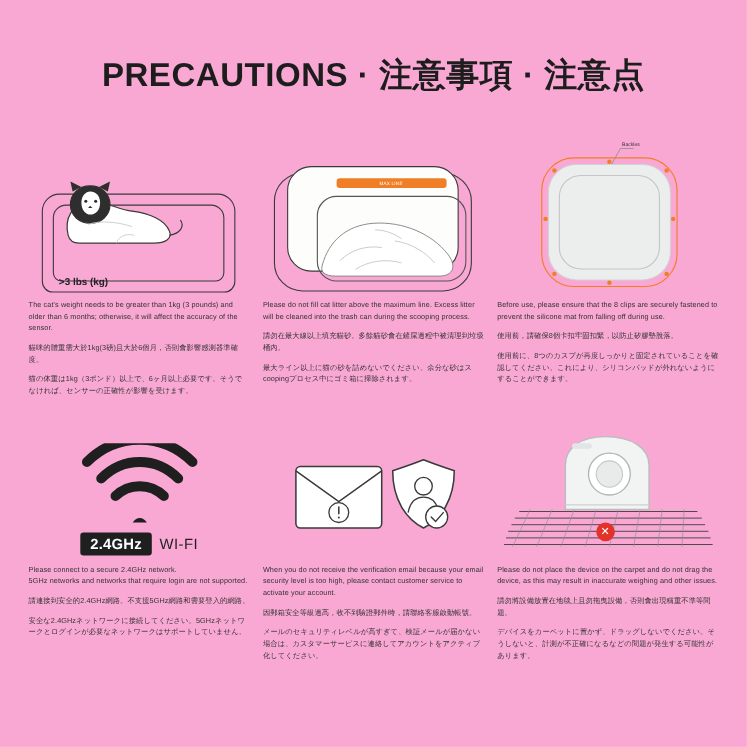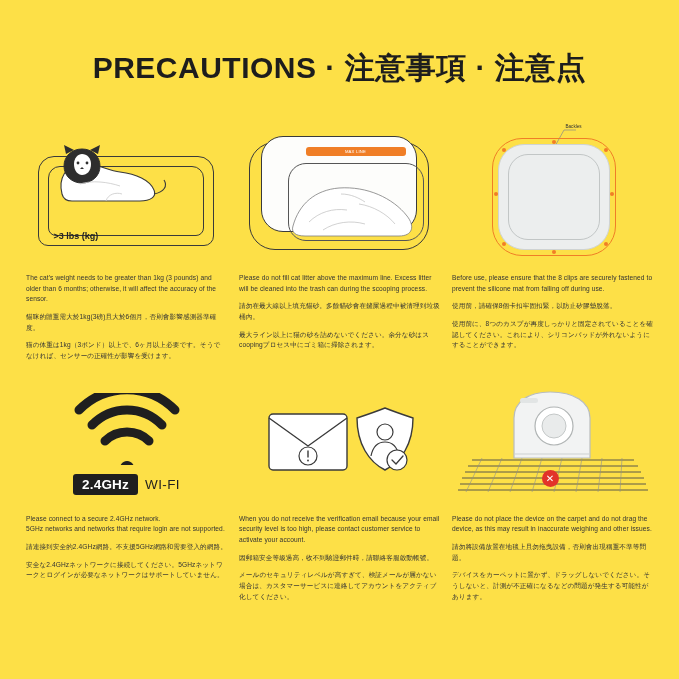--- a/index.html
+++ b/index.html
@@ -10,21 +10,21 @@
     width: 679px;
     height: 679px;
     background: #ffffff;
     font-family: "Liberation Sans", sans-serif;
     overflow: hidden;
   }
   .page {
     position: relative;
     width: 679px;
     height: 679px;
-    background: #fde047;
+    background: #f9a8d4;
     box-sizing: border-box;
   }
   .title {
     position: absolute;
     left: 0;
     right: 0;
     top: 48px;
     text-align: center;
     font-size: 30px;
     font-weight: bold;
@@ -43,21 +43,21 @@
   }
   .cell {
     width: 213px;
     box-sizing: border-box;
     padding: 0 6px;
   }
   .art {
     height: 155px;
     position: relative;
     display: flex;
-    align-items: flex-start;
+    align-items: flex-end;
     justify-content: center;
   }
   .art-row2 {
     height: 130px;
   }
   .text {
     padding: 0 0 0 0;
   }
   .para {
     font-size: 6.6px;

